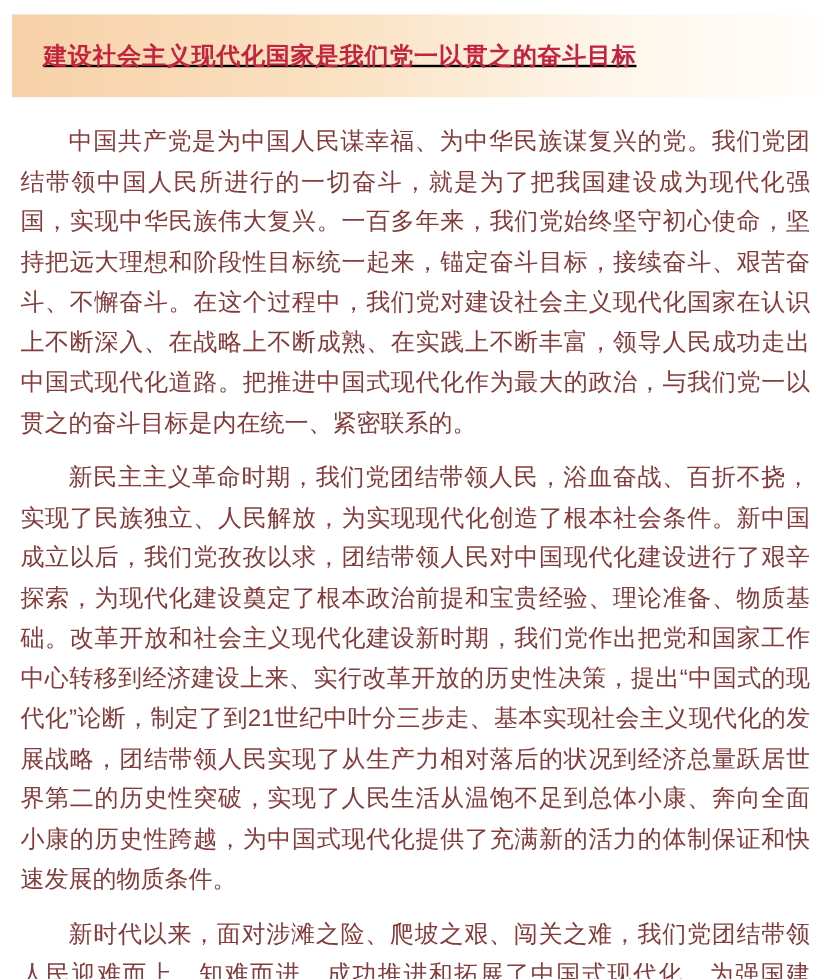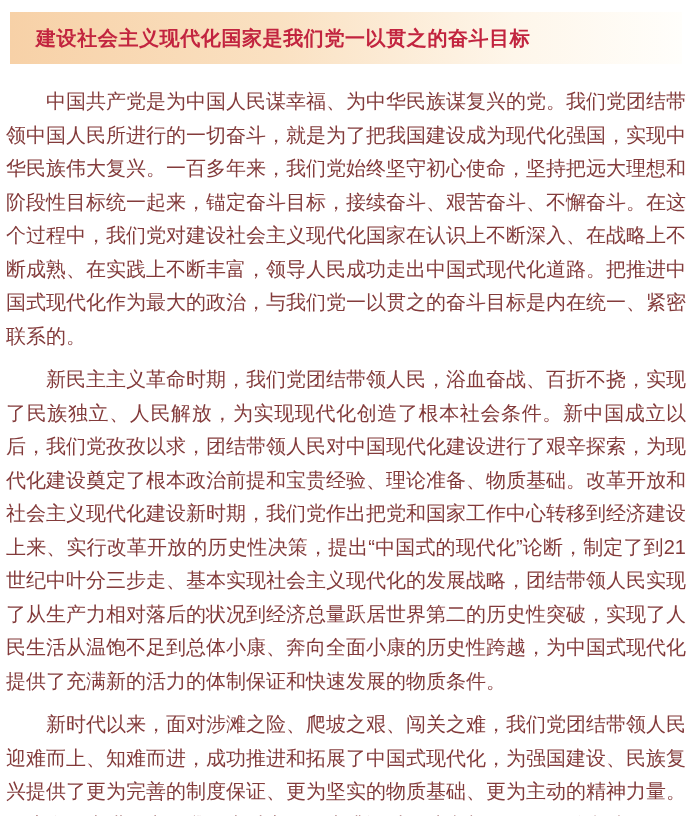--- a/index.html
+++ b/index.html
@@ -8,43 +8,44 @@
     background: #ffffff;
   }
   body {
     width: 692px;
     height: 816px;
     overflow: hidden;
     font-family: "Liberation Sans", "DejaVu Sans", sans-serif;
   }
   .title-bar {
     margin: 12px 10px 0 10px;
-    height: 52px;
+    height: 69px;
     display: flex;
     align-items: center;
     background: linear-gradient(90deg, #f7d1a7 0%, #fae1c2 40%, #fef6ea 75%, #fffefb 100%);
+    text-decoration: underline;
   }
   .title-bar .title {
     margin-left: 26px;
     font-size: 20px;
     font-weight: bold;
     color: #c2243f;
     letter-spacing: 0.6px;
     white-space: nowrap;
   }
   .article {
     margin: 21px 5px 0 5px;
     color: #833b3b;
     font-size: 20px;
     line-height: 33.5px;
     text-align: justify;
     text-justify: inter-character;
   }
   .article p {
-    margin: 1px;
+    margin: 12px;
     text-indent: 2em;
   }
   .article p + p {
     margin-top: 10px;
   }
 </style>
 </head>
 <body>
 
 <div class="title-bar">

